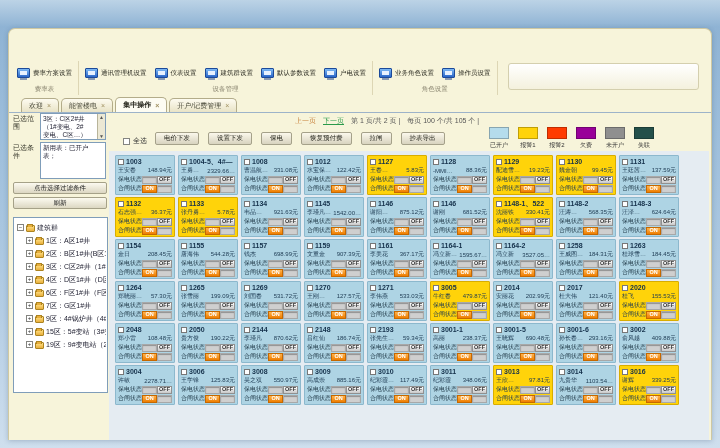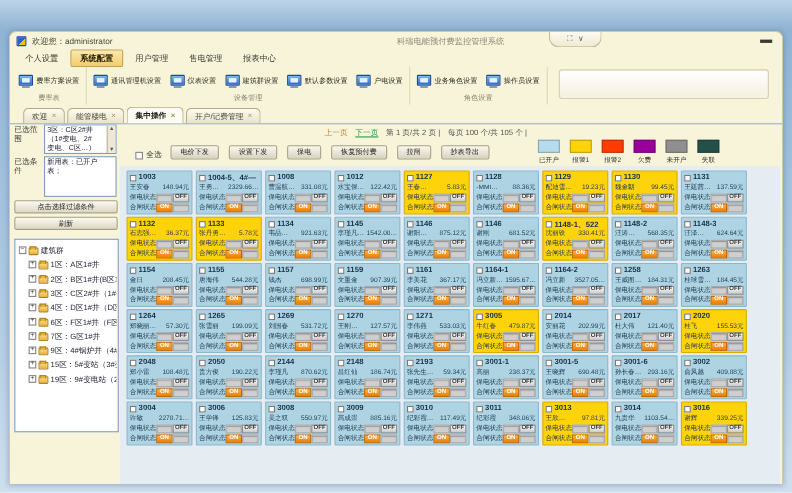--- a/index.html
+++ b/index.html
@@ -119,38 +119,21 @@
   .seg.recess { background:#cfcfcf; border:1px solid #a8a8a8; box-shadow:inset 0 1px 1px rgba(0,0,0,.3); }
   .seg.raised { background:linear-gradient(#ffffff,#c8c8c8); border:1px solid #909090; color:#333; }
   .seg.on { background:linear-gradient(#ffb24a,#ee7d00); border:1px solid #c66800; color:#fff; }
 </style>
 </head>
 <body>
 
 <div id="screen">
   <div class="app">
 
-    <div class="titlebar">
-      <span class="app-logo"></span>
-      <span class="greeting">欢迎您：administrator</span>
-      <span class="win-title">科瑞电能预付费监控管理系统</span>
-      <span class="layout-tab">
-        <span>⛶</span>
-        <span>∨</span>
-      </span>
-      <span class="minimize"></span>
-    </div>
-
-    <div class="menubar">
-        <span class="menu-item">个人设置</span>
-        <span class="menu-item active">系统配置</span>
-        <span class="menu-item">用户管理</span>
-        <span class="menu-item">售电管理</span>
-        <span class="menu-item">报表中心</span>
-      </div>
+
 
     <div class="ribbon">
 
       <div class="ribbon-group">
     <div class="rg-buttons">
             <div class="ribbon-button">
     <span class="monitor-icon"></span>
     <span class="rb-label">费率方案设置</span>
   </div>
           </div>

